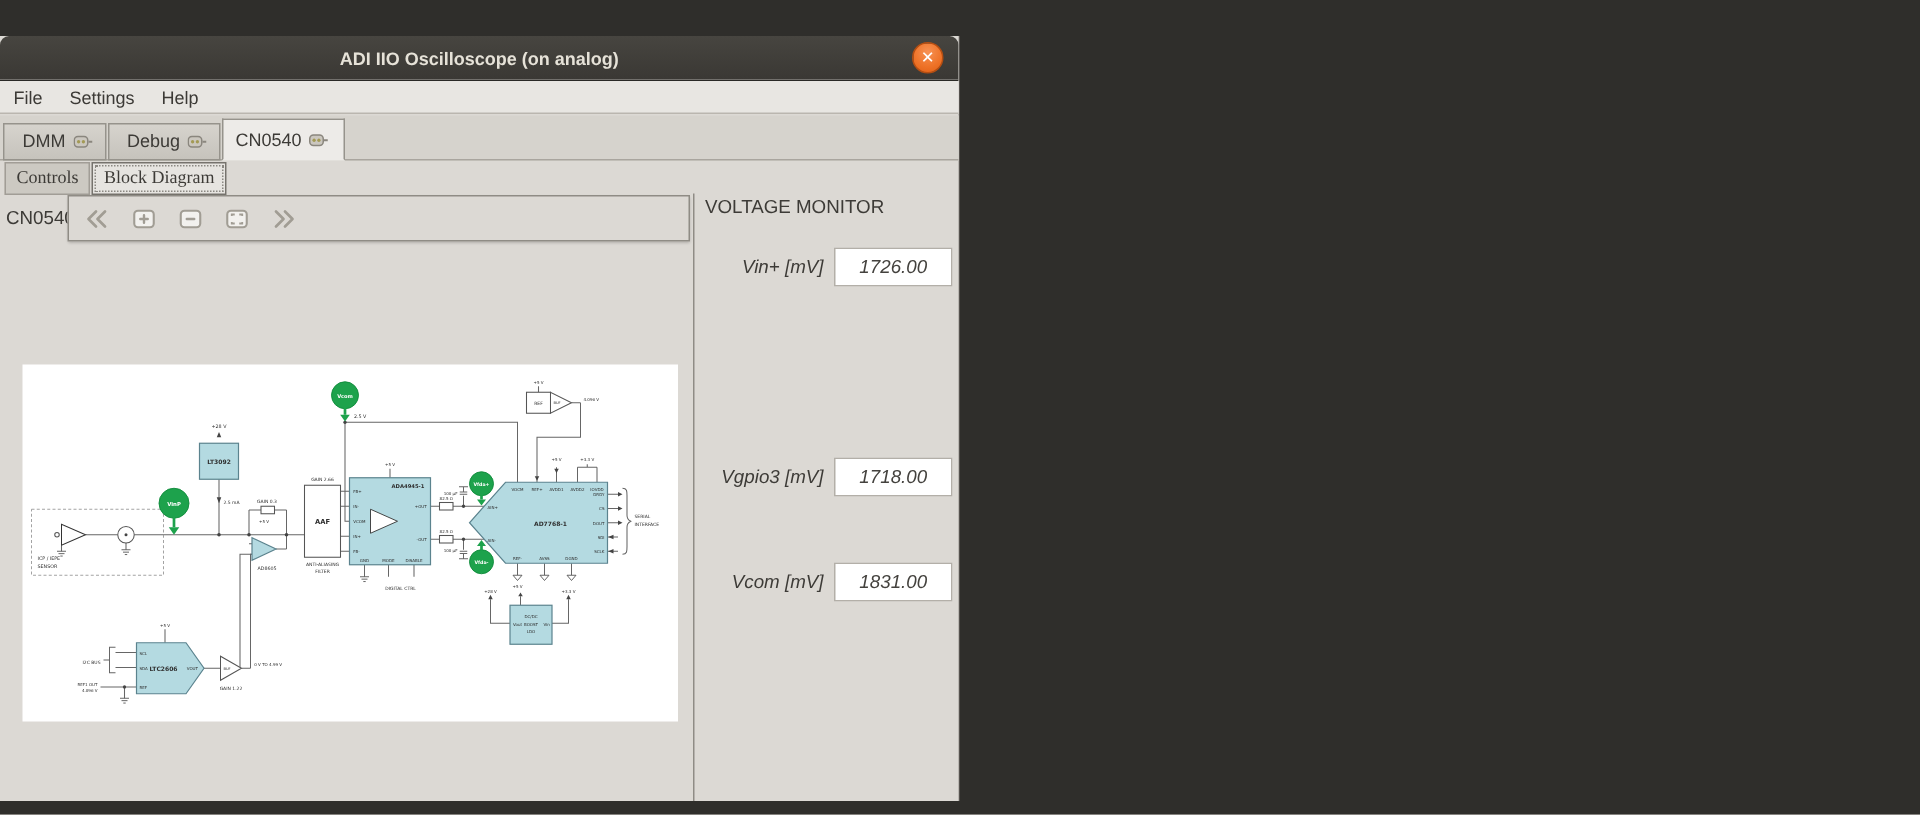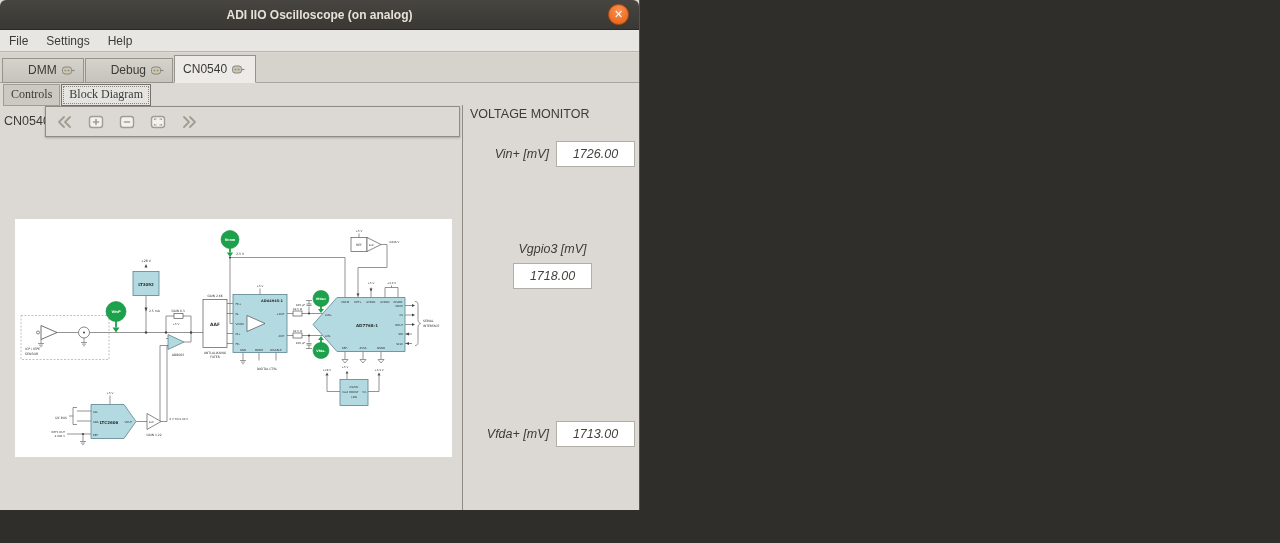--- a/index.html
+++ b/index.html
@@ -1,36 +1,36 @@
 <!DOCTYPE html>
 <html><head>
 <meta charset="utf-8">
 <style>
   html,body{margin:0;padding:0;background:#2f2e2b;}
   #screen{position:relative;width:1280px;height:510px;overflow:hidden;
-    font-family:"Liberation Sans","DejaVu Sans",sans-serif;-webkit-font-smoothing:antialiased;}
+    font-family:"Liberation Sans","DejaVu Sans",sans-serif;margin-top:24px;-webkit-font-smoothing:antialiased;}
   .window{position:absolute;top:0;width:639px;height:543px;background:#dcd9d4;}
   #win-left{left:0;border-right:1px solid #55524e;}
   #win-right{left:640;}
   .titlebar{position:absolute;left:0;top:0;width:100%;height:30px;
     background:linear-gradient(#474540,#3a3834);border-radius:6px 6px 0 0;
     display:flex;align-items:center;justify-content:center;
     color:#e6e2d8;font-size:12px;font-weight:bold;border-bottom:1px solid #2a2926;box-sizing:border-box;}
   .close-btn{position:absolute;right:10px;top:4px;width:21px;height:21px;border-radius:50%;
     background:radial-gradient(circle at 50% 30%,#f79254 0%,#ee7227 60%,#df5f15 100%);
     border:1px solid #b54e12;color:#fff;font-size:11px;font-weight:bold;
     display:flex;align-items:center;justify-content:center;box-sizing:border-box;cursor:default;}
   .menubar{position:absolute;left:0;top:30px;width:100%;height:22px;background:#e8e6e2;
     border-bottom:1px solid #bab6af;display:flex;align-items:center;gap:0;box-sizing:border-box;}
   .menu-item{font-size:12px;color:#3c3a36;padding:0 9px;}
   .tabrow{position:absolute;left:0;top:53px;width:100%;height:30px;background:#d6d3cd;
     border-bottom:1px solid #a9a59e;display:flex;align-items:flex-end;padding-left:2px;box-sizing:border-box;}
   .devtab{display:flex;align-items:center;gap:5px;font-size:12px;color:#3c3a36;
     border:1px solid #96938c;background:linear-gradient(#d6d3cd,#c6c3bc);
-    padding:4px 8px 5px 25px;margin-right:1px;position:relative;top:1px;}
+    padding:4px 8px 5px 12px;margin-right:1px;position:relative;top:1px;}
   .devtab.active{background:#edebe8;border-bottom:1px solid #edebe8;padding:6px 10px 6px 8px;top:1px;}
   .subtabrow{position:absolute;left:0;top:83px;width:100%;height:24px;display:flex;
     align-items:center;padding-left:3px;box-sizing:border-box;}
   .subtab{font-size:12px;color:#3c3a36;padding:2px 7px 3px 7px;background:#ccc9c2;
     border:1px solid #a19d96;margin-right:1px;font-family:Liberation Serif, serif;}
   .subtab.active{background:#e6e4e0;border:1px solid #76736d;outline:1px dotted #8a8781;outline-offset:-3px;}
   .lbl{position:absolute;font-size:12.5px;color:#3d3b37;white-space:nowrap;}
   .sect{position:absolute;font-size:12.5px;color:#56534d;white-space:nowrap;}
   .heading{position:absolute;font-size:12.5px;font-weight:bold;color:#1e1d1b;}
   .entry{position:absolute;background:#fff;border:1px solid #a19d96;box-sizing:border-box;
@@ -477,24 +477,24 @@
       </svg>
     </div>
 
     <div class="vm-sep"></div>
     <span class="vm-title">VOLTAGE MONITOR</span>
 
     <div class="vm-row" style="top:141px;">
       <span class="vm-label">Vin+ [mV]</span>
       <span class="vm-value">1726.00</span>
     </div>
-    <div class="vm-row" style="top:263px;flex-direction:column;">
+    <div class="vm-row" style="top:281px;">
       <span class="vm-label">Vgpio3 [mV]</span>
       <span class="vm-value">1718.00</span>
     </div>
-    <div class="vm-row" style="top:421px;">
-      <span class="vm-label">Vfda+ [mV]</span>
-      <span class="vm-value">1713.00</span>
+    <div class="vm-row" style="top:351px;">
+      <span class="vm-label">Vcom [mV]</span>
+      <span class="vm-value">1831.00</span>
     </div>
 
     <div class="bottom-strip"></div>
   </div>
 </div>
 
 </body></html>

